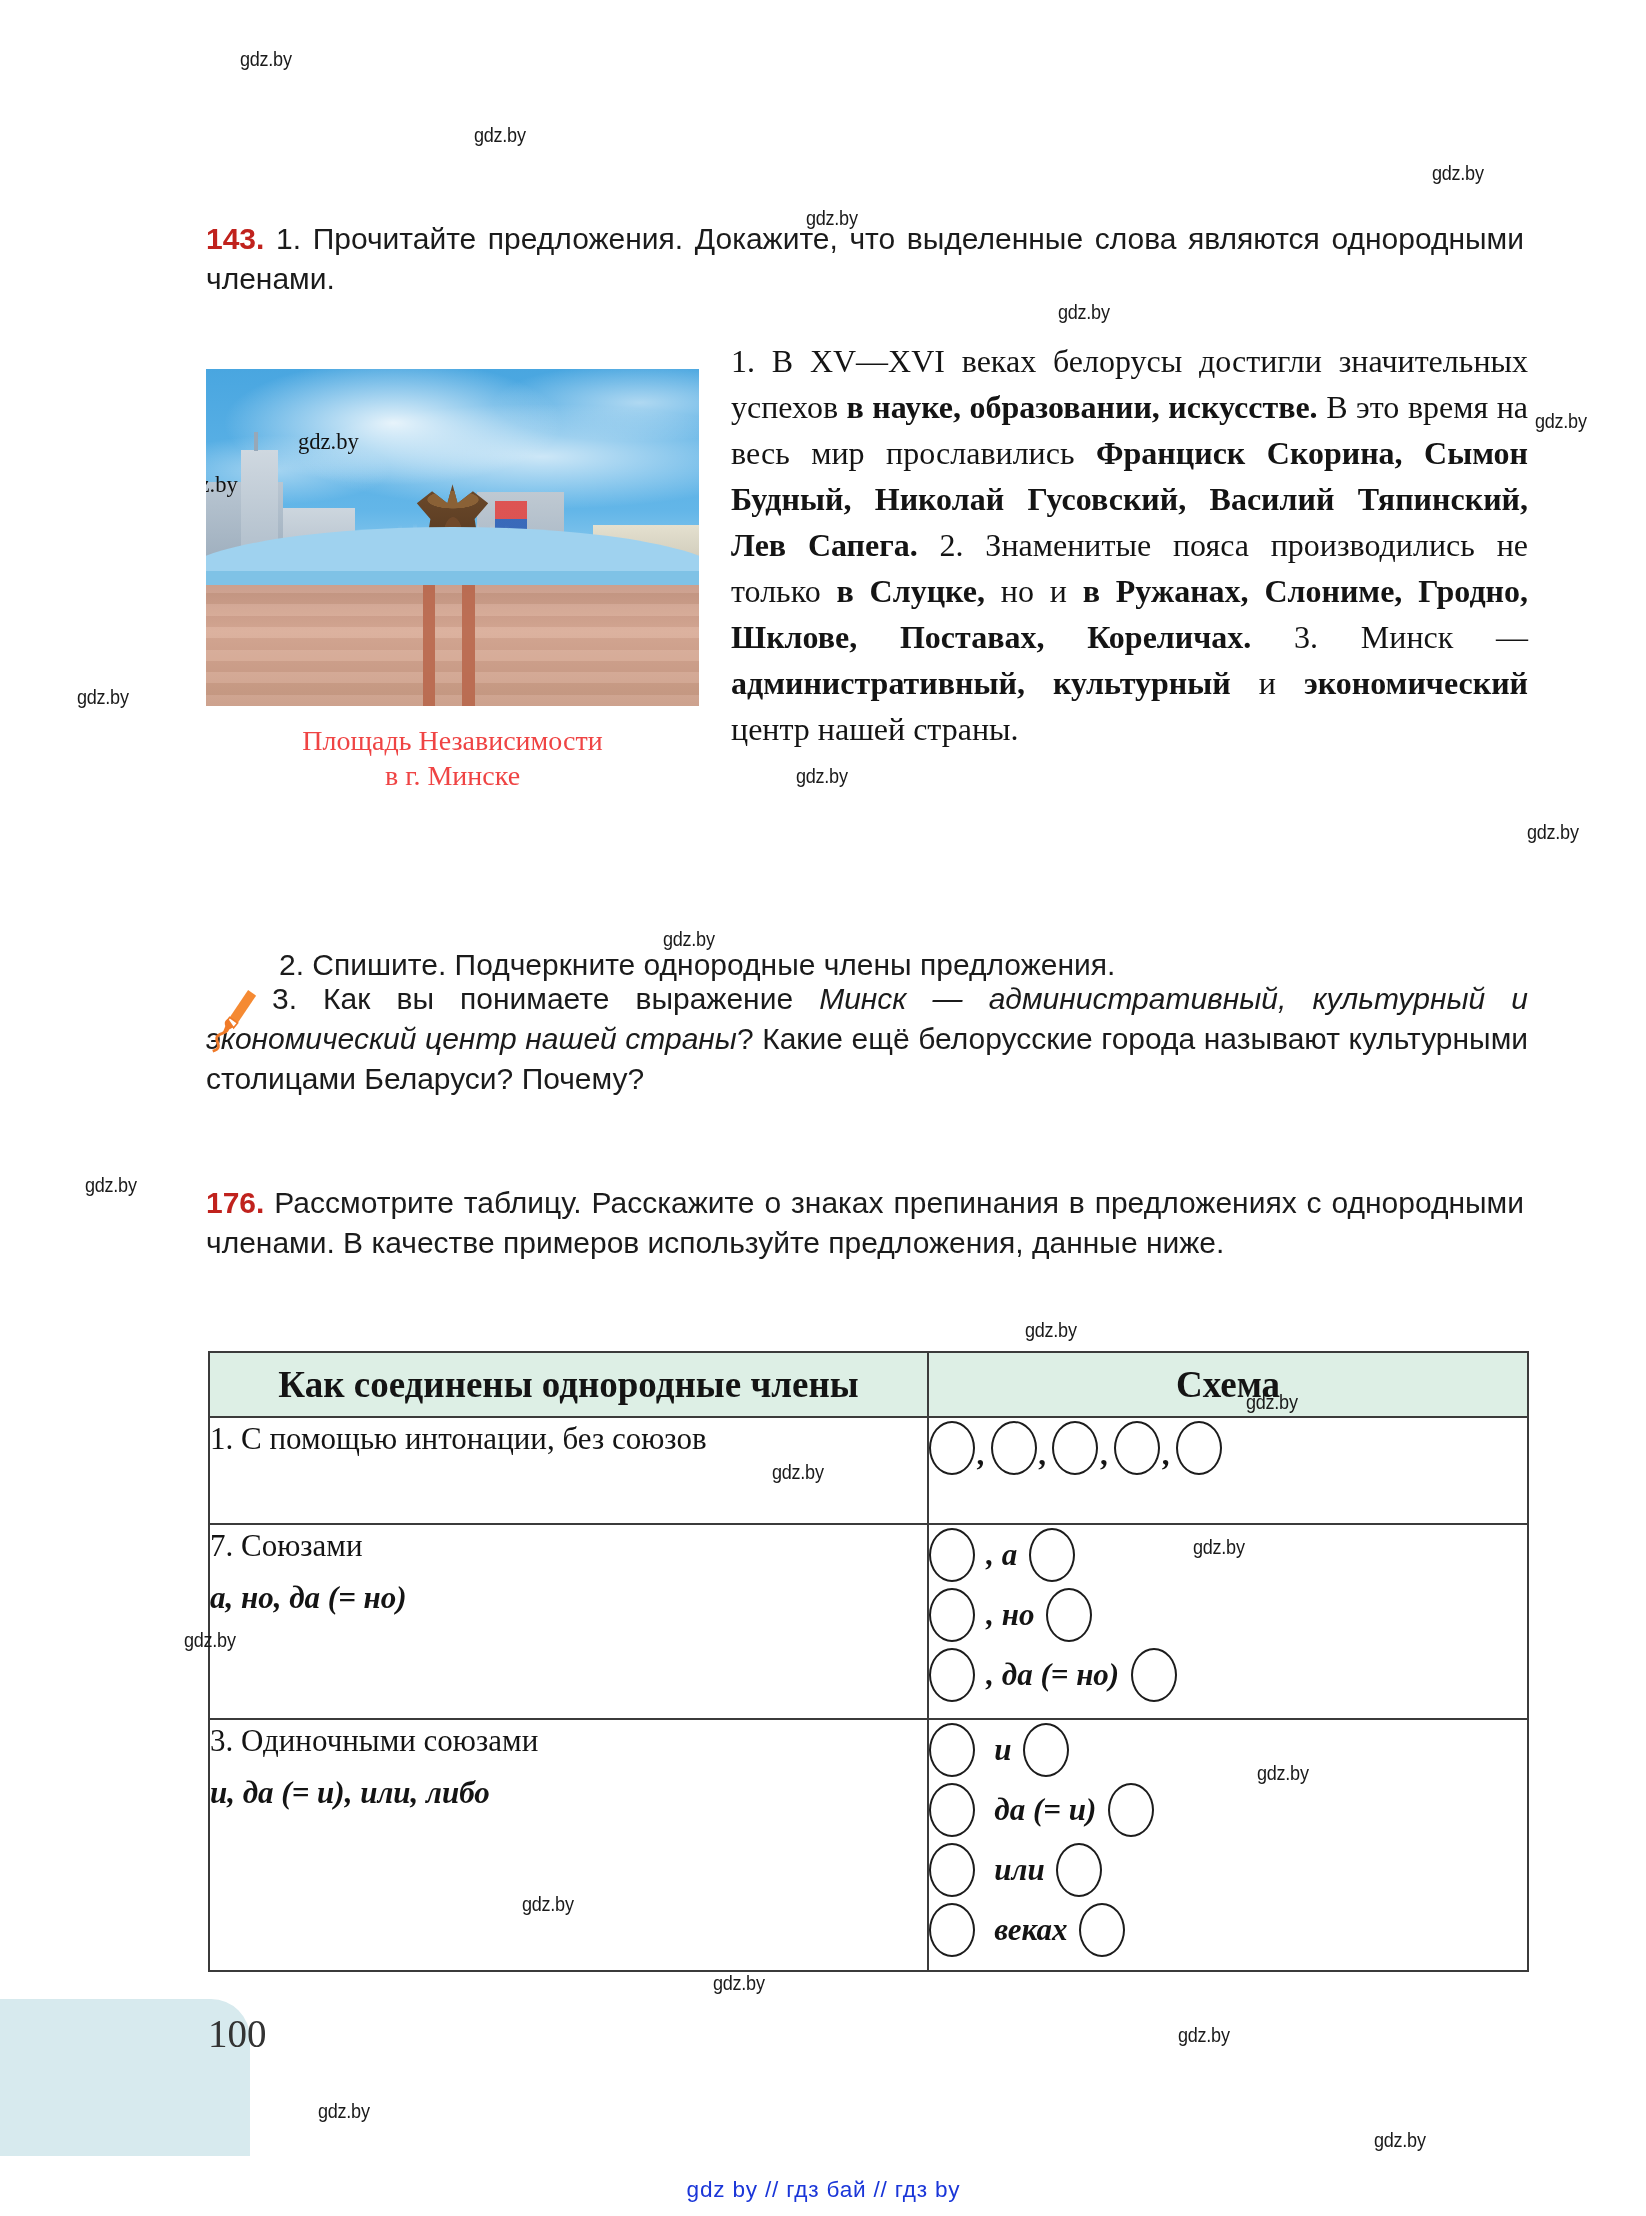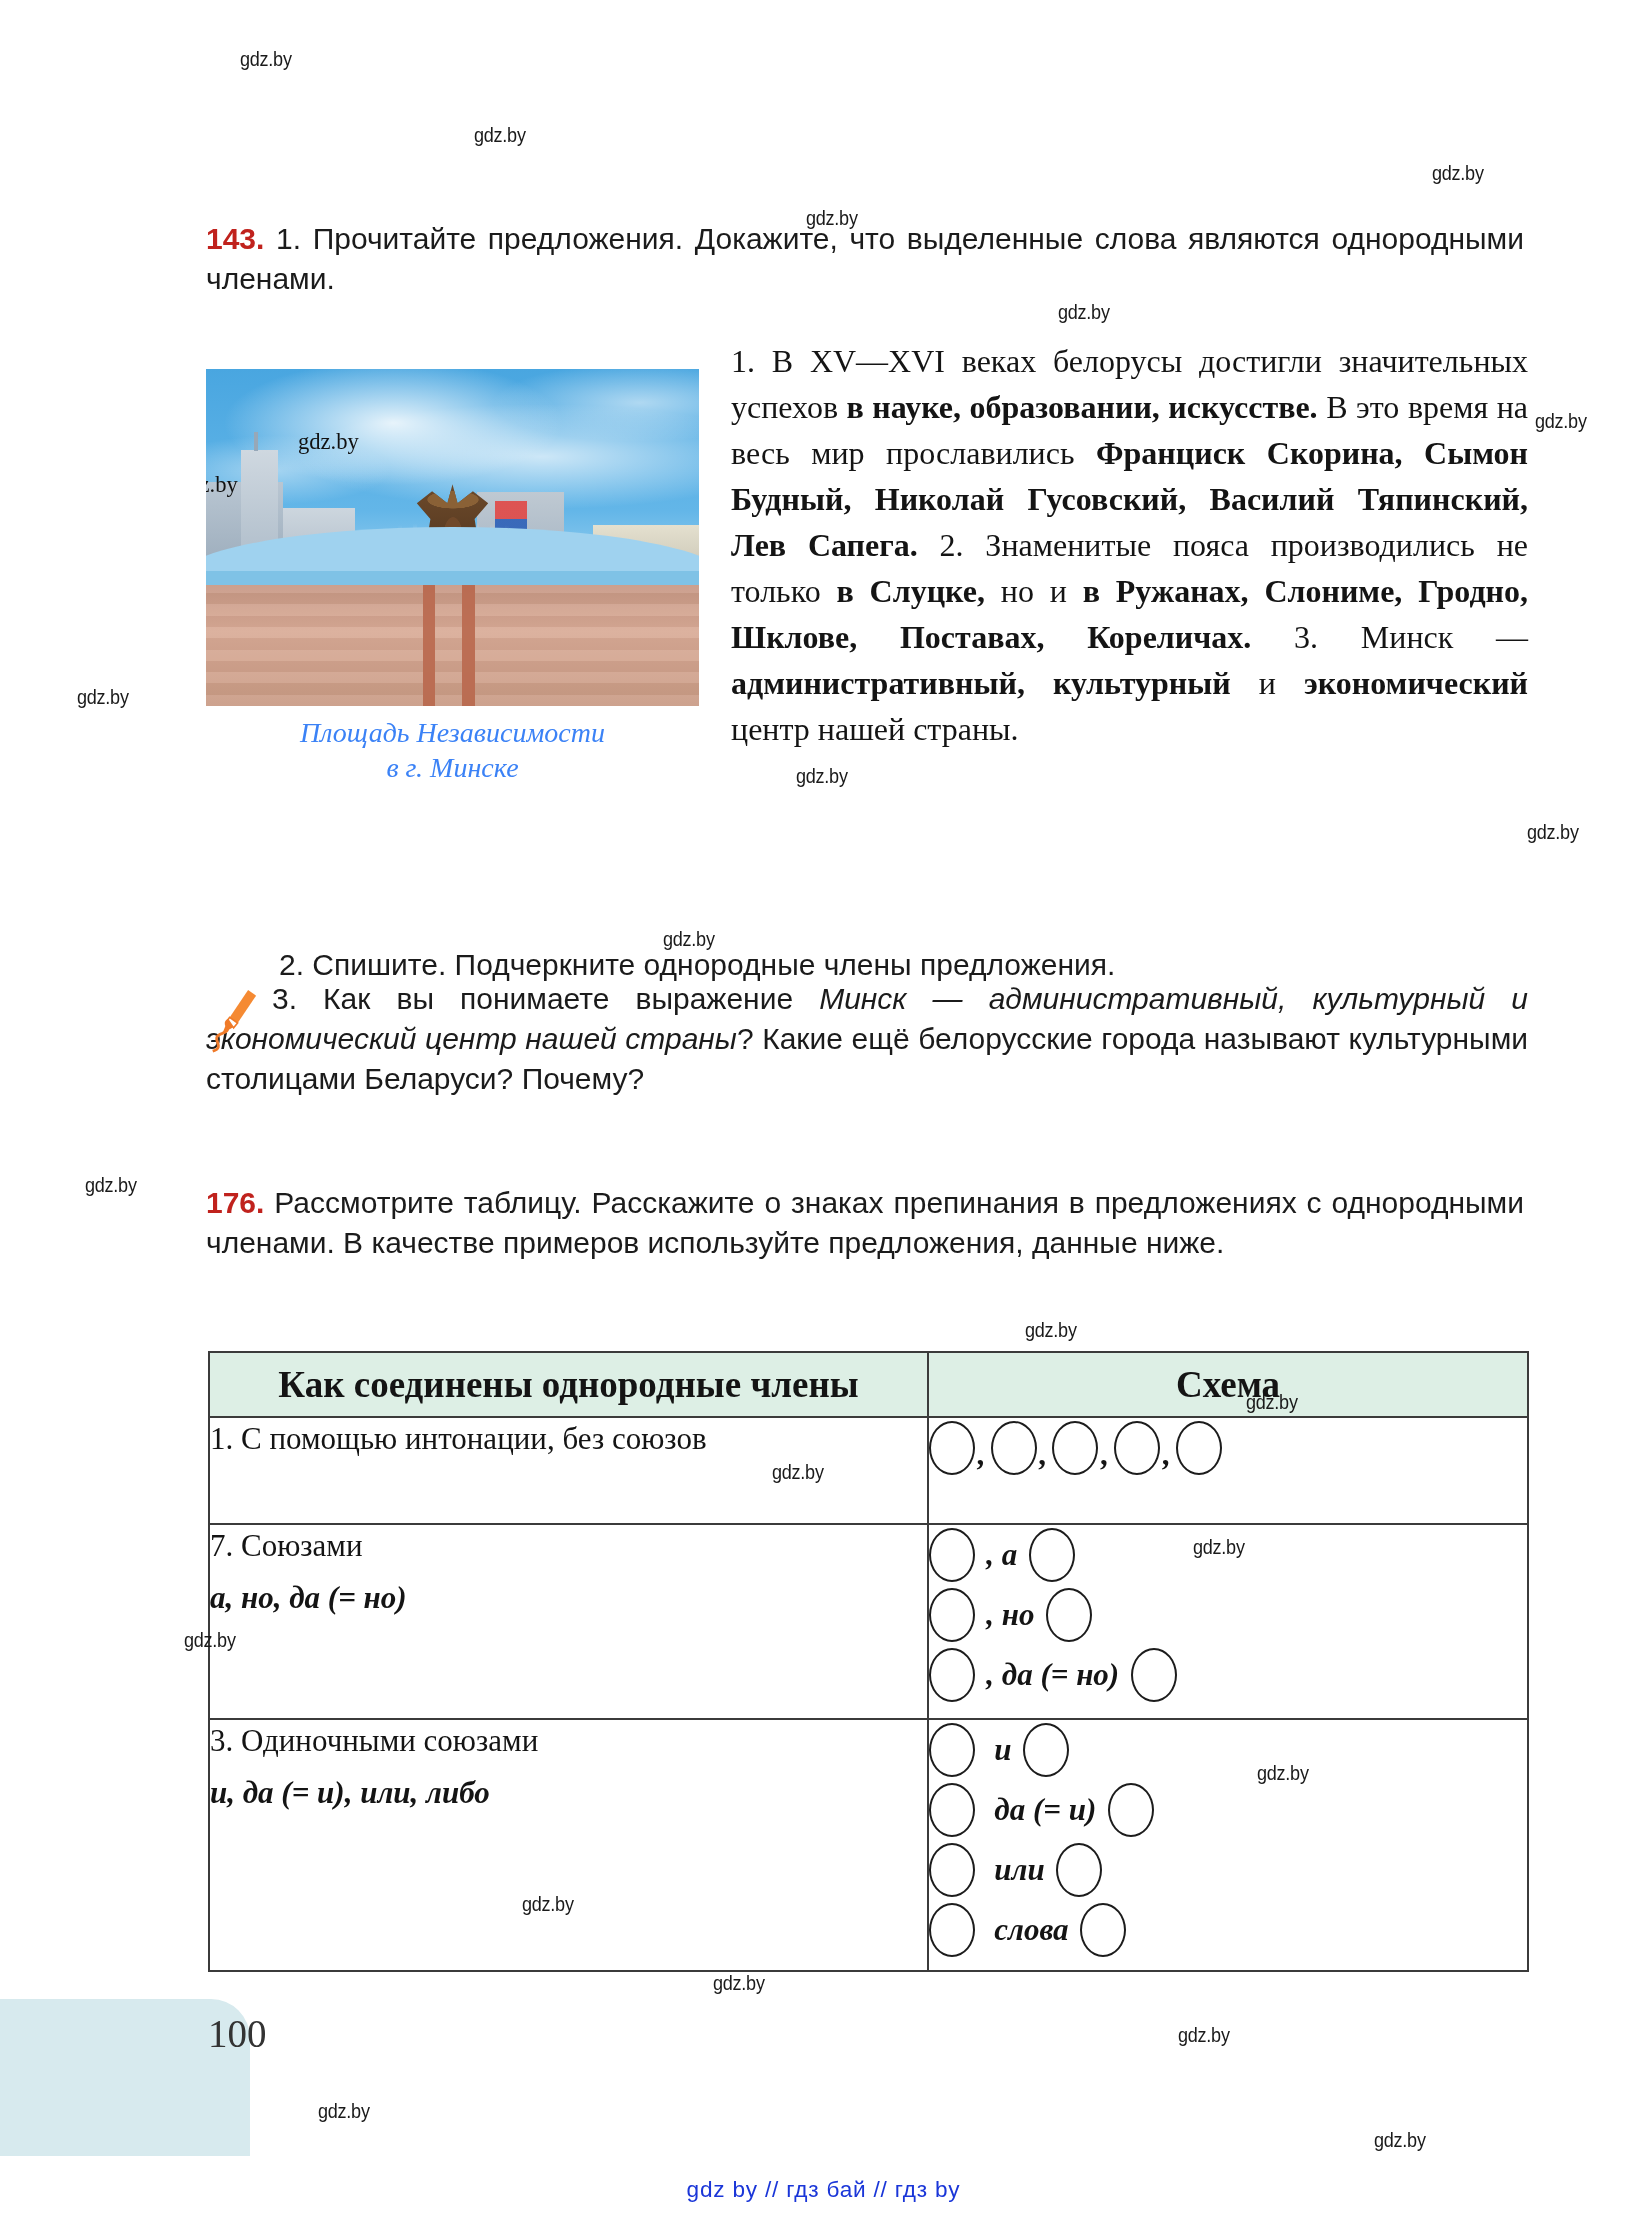--- a/index.html
+++ b/index.html
@@ -105,26 +105,25 @@
     shape-margin:8px;
   }
   .photo{
     width:493px;height:337px;
     position:relative;
     overflow:hidden;
     background:#69b4e4;
   }
   .caption{
     font-family:"Liberation Serif", serif;
-    font-style:italic;
     font-size:28px;
     line-height:35px;
     text-align:center;
-    color:#3b82f6;
-    margin-top:9px;
+    color:#ef4444;
+    margin-top:17px;
   }
 
   
   .sky{
     position:absolute;inset:0;
     background:
       radial-gradient(ellipse 242px 89px at 38% 16%, rgba(255,255,255,.85), rgba(255,255,255,0) 70%),
       radial-gradient(ellipse 338px 73px at 68% 26%, rgba(255,255,255,.7), rgba(255,255,255,0) 72%),
       radial-gradient(ellipse 210px 56px at 88% 10%, rgba(255,255,255,.55), rgba(255,255,255,0) 70%),
       radial-gradient(ellipse 161px 48px at 14% 30%, rgba(255,255,255,.45), rgba(255,255,255,0) 72%),
@@ -393,21 +392,21 @@
             <span class="conj">да (= и)</span>
             <span class="oval"></span>
           </div>
           <div class="sch-line">
             <span class="oval pad-r"></span>
             <span class="conj">или</span>
             <span class="oval"></span>
           </div>
           <div class="sch-line">
             <span class="oval pad-r"></span>
-            <span class="conj">слова</span>
+            <span class="conj">веках</span>
             <span class="oval"></span>
           </div>
         </td>
       </tr>
     </tbody>
   </table>
 
   <div class="wm" style="left:240px;top:47px;">gdz.by</div>
   <div class="wm" style="left:474px;top:123px;">gdz.by</div>
   <div class="wm" style="left:1432px;top:161px;">gdz.by</div>

